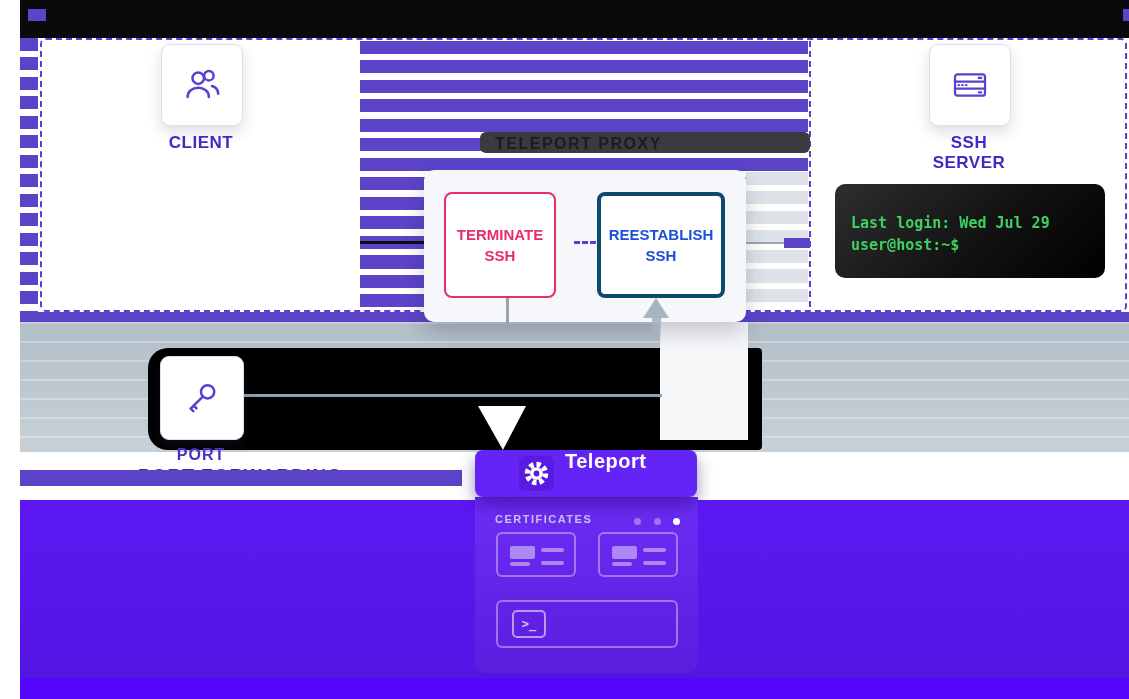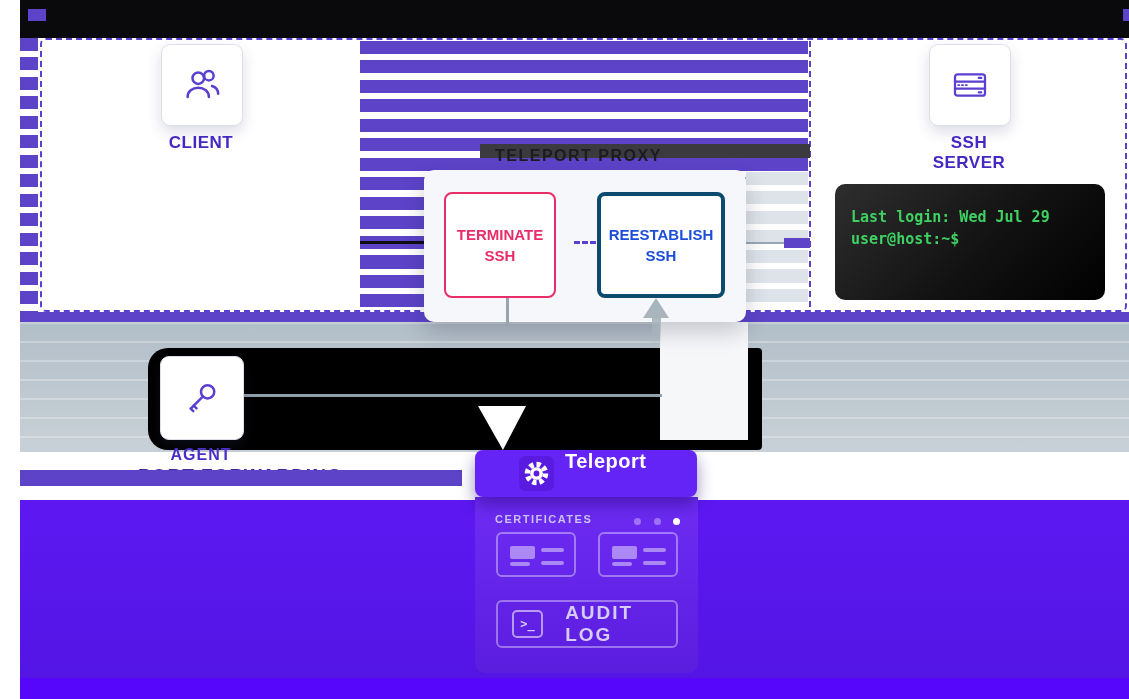--- a/index.html
+++ b/index.html
@@ -86,24 +86,24 @@
         <rect x="4" y="7.5" width="24" height="17" rx="2"></rect>
         <line x1="4" y1="13.2" x2="28" y2="13.2"></line>
         <line x1="4" y1="18.9" x2="28" y2="18.9"></line>
         <line x1="23" y1="10.3" x2="25" y2="10.3"></line>
         <line x1="23" y1="21.8" x2="25" y2="21.8"></line>
         <path d="M6.5 16 h1 m2 0 h1 m2 0 h1" stroke-width="1.4"></path>
       </g>
     </svg>
   </div>
   <div class="abs node-label" style="left:904px;top:133px;width:90px;">SSH SERVER</div>
-  <div class="abs terminal" style="left:815px;top:184px;width:270px;height:116px;padding-top:22px;"><span>Last login: Wed Jul 29</span>
+  <div class="abs terminal" style="left:815px;top:184px;width:270px;height:94px;padding-top:28px;"><span>Last login: Wed Jul 29</span>
 <span>user@host:~$</span></div>
 
-  <div class="abs proxy-bar" style="left:460px;top:144px;width:330px;height:14px;"><span>TELEPORT PROXY</span></div>
+  <div class="abs proxy-bar" style="left:460px;top:132px;width:330px;height:21px;border-radius:6px;"><span>TELEPORT PROXY</span></div>
 
   <div class="abs" style="left:0;top:312px;width:1129px;height:10px;background:#5C43C8;"></div>
   <div class="abs gray-band" style="left:0;top:322px;width:1129px;height:130px;">
       <div class="texture"></div>
     </div>
 
   <div class="abs" style="left:128px;top:348px;width:614px;height:102px;background:#000;border-radius:20px 4px 4px 20px;"></div>
   <div class="abs" style="left:640px;top:322px;width:88px;height:118px;background:#f5f7f9;"></div>
   <div class="abs v-wedge" style="left:458px;top:406px;width:48px;height:44px;"></div>
   <div class="abs" style="left:224px;top:394px;width:418px;height:3px;background:#8fa0aa;"></div>
@@ -126,21 +126,21 @@
   <div class="abs ssh-box box-reestablish" style="left:577px;top:192px;width:128px;height:106px;">
       <span>REESTABLISH SSH</span>
     </div>
   <div class="abs" style="left:554px;top:241px;width:22px;height:0;border-top:3px dashed #5b3fd1;"></div>
   <div class="abs" style="left:486px;top:298px;width:3px;height:26px;background:#98a5ae;"></div>
   <div class="abs arrow-up" style="left:623px;top:298px;"></div>
   <div class="abs stem" style="left:632px;top:318px;width:9px;height:28px;"></div>
 
   <div class="abs" style="left:0;top:452px;width:1129px;height:48px;background:#fff;"></div>
 
-  <div class="abs agent-label" style="left:120px;top:446px;width:122px;">AGENT</div>
+  <div class="abs agent-label" style="left:120px;top:446px;width:122px;">PORT</div>
   <div class="abs agent-sublabel" style="left:118px;top:465px;">PORT FORWARDING</div>
   <div class="abs" style="left:0;top:470px;width:442px;height:16px;background:#5C43C8;"></div>
 
   <div class="abs band-bottom" style="left:0;top:500px;width:1129px;height:178px;"></div>
   <div class="abs footer-band" style="left:0;top:678px;width:1129px;height:21px;"></div>
 
   <div class="abs tp-body" style="left:455px;top:497px;width:223px;height:176px;">
     <div class="abs tp-section-label" style="left:20px;top:16px;">CERTIFICATES</div>
     <div class="abs" style="right:18px;top:14px;">
       <span class="dot" style="background:rgba(255,255,255,.35);"></span>
@@ -154,21 +154,20 @@
       <span class="cert-block" style="left:12px;top:28px;width:20px;height:4px;"></span>
     </div>
     <div class="abs cert-card" style="left:123px;top:35px;width:80px;height:45px;">
       <span class="cert-block" style="left:12px;top:12px;width:25px;height:13px;"></span>
       <span class="cert-block" style="left:43px;top:14px;width:23px;height:4px;"></span>
       <span class="cert-block" style="left:43px;top:27px;width:23px;height:4px;"></span>
       <span class="cert-block" style="left:12px;top:28px;width:20px;height:4px;"></span>
     </div>
     <div class="abs audit-btn" style="left:21px;top:103px;width:182px;height:48px;">
       <span class="term-icon" style="width:30px;height:24px;margin-left:14px;">&gt;_</span>
-      <span class="audit-label" style="margin-left:22px;">AUDIT LOG</span>
     </div>
   </div>
 
   <div class="abs tp-header" style="left:455px;top:450px;width:222px;height:47px;">
     <span class="abs" style="left:44px;top:6px;width:35px;height:35px;background:#5a1be0;border-radius:6px;display:flex;align-items:center;justify-content:center;">
       <svg width="29" height="29" viewBox="0 0 32 32">
         <circle cx="16" cy="16" r="10" fill="none" stroke="#fff" stroke-width="6" stroke-dasharray="4.6 3.2"></circle>
         <circle cx="16" cy="16" r="7" fill="#fff"></circle>
         <circle cx="16" cy="16" r="3.2" fill="#5a1be0"></circle>
       </svg>

